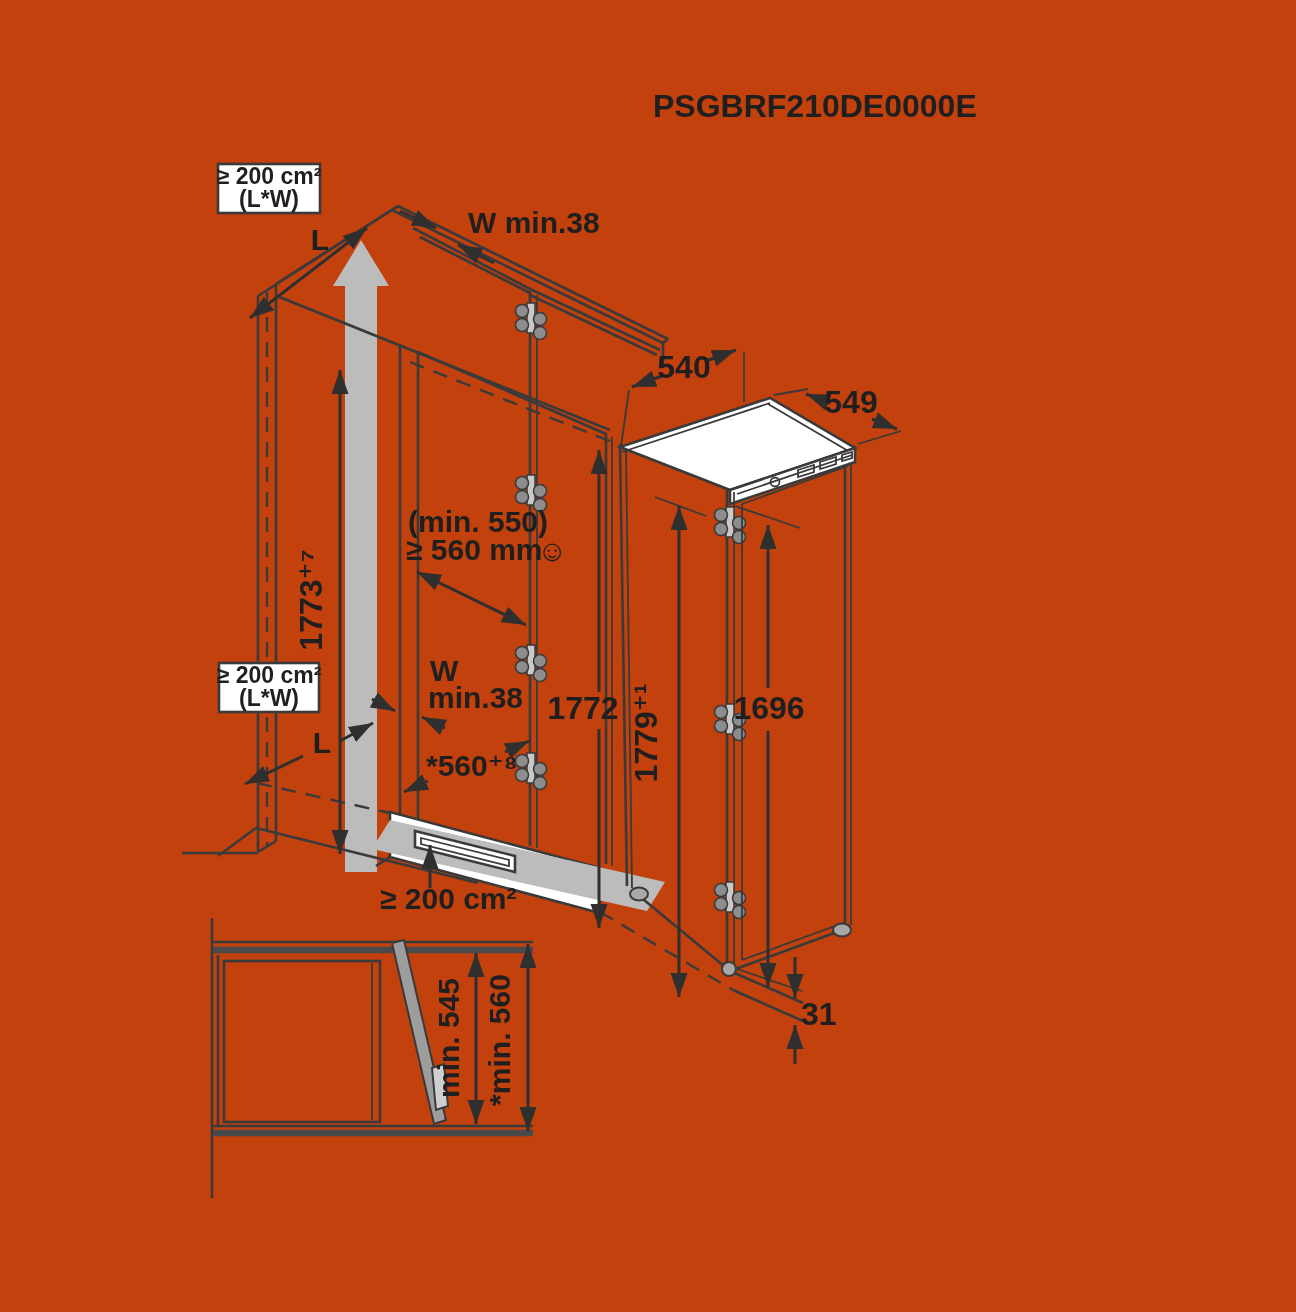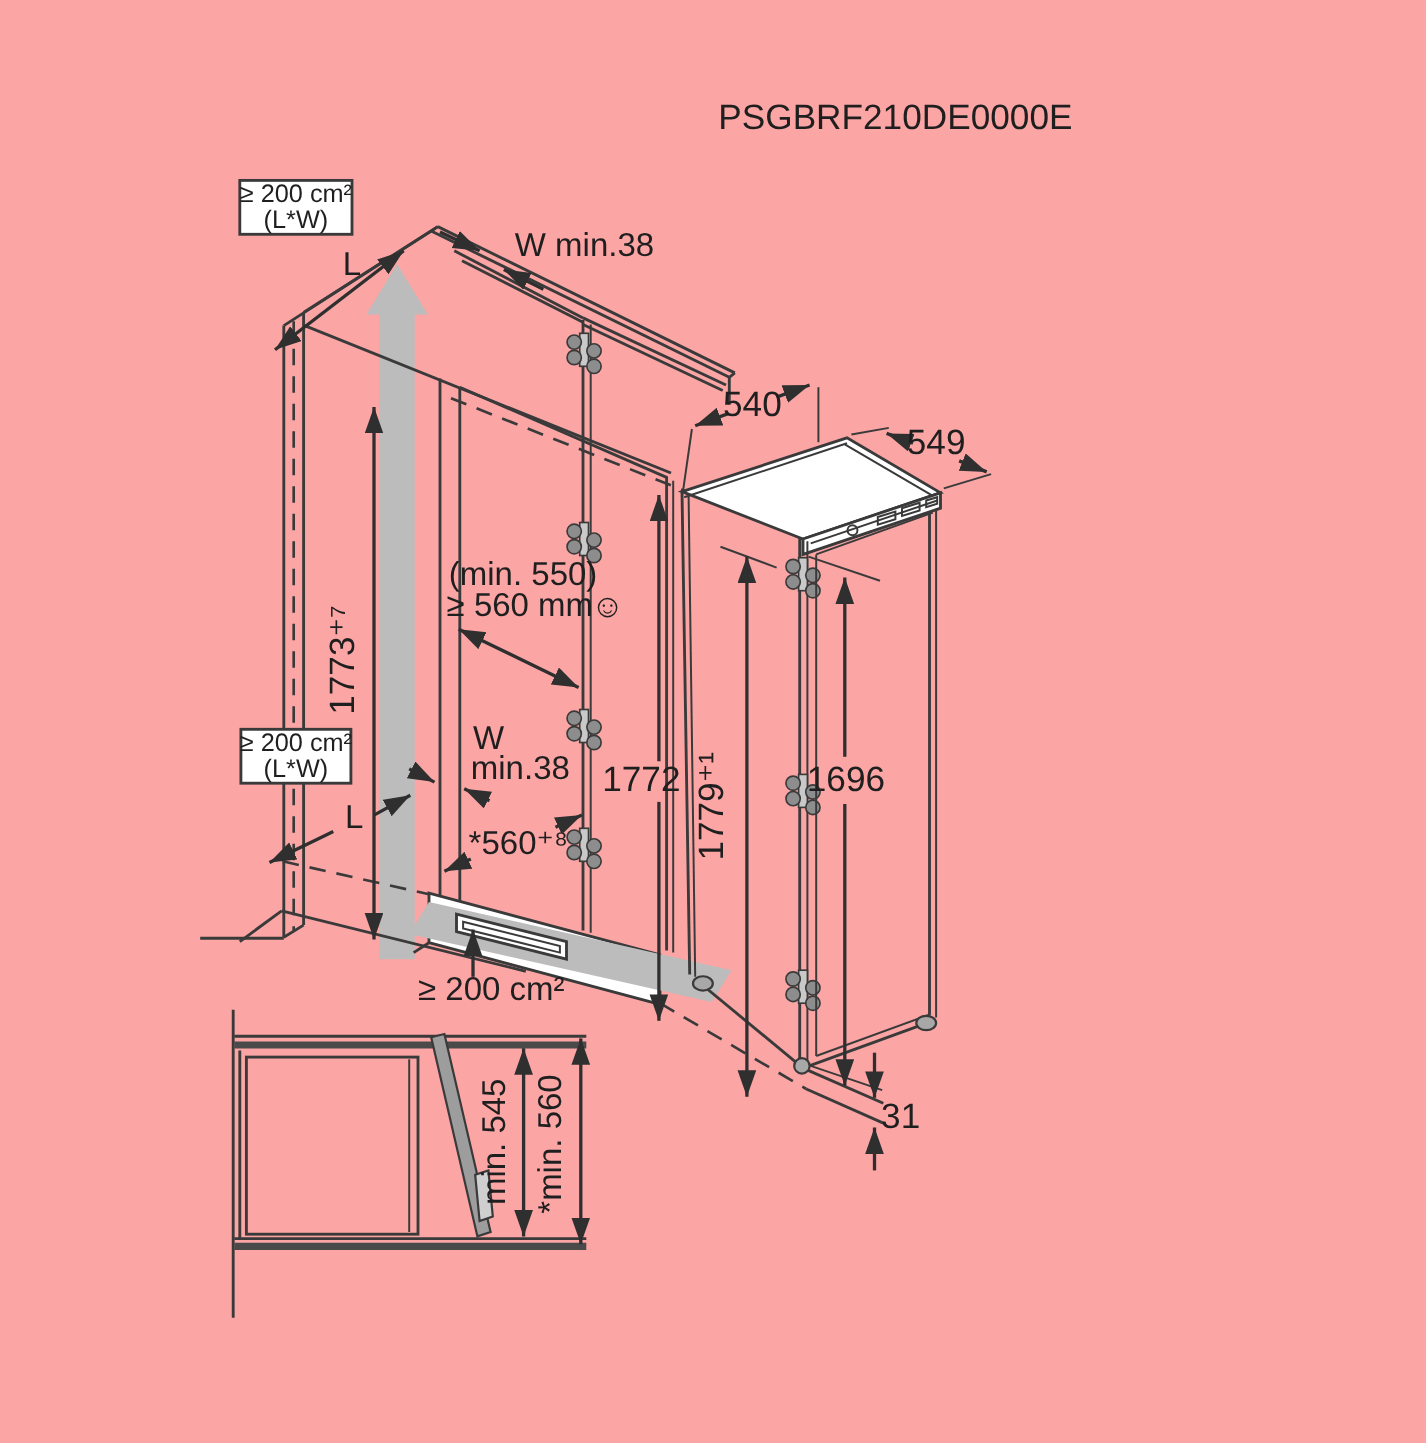--- a/index.html
+++ b/index.html
@@ -1,16 +1,16 @@
 <!DOCTYPE html>
 <html><head>
 <meta charset="utf-8">
 <style>
   html,body{margin:0;padding:0;background:#ffffff;}
-  .page{width:1296px;height:1312px;position:relative;background:#fca5a5;overflow:hidden;}
+  .page{width:1296px;height:1312px;position:relative;background:#c2410c;overflow:hidden;font-weight:bold;}
   svg{display:block;}
   text{font-family:"Liberation Sans","DejaVu Sans",sans-serif;fill:#1f1f1f;}
   .ln{stroke:#3a3a3a;stroke-width:2.6;fill:none;}
   .thin{stroke:#3a3a3a;stroke-width:1.8;fill:none;}
   .dim{stroke:#2f2f2f;stroke-width:3;fill:none;}
   .dsh{stroke:#3a3a3a;stroke-width:2.4;fill:none;stroke-dasharray:15 10;}
   .wfill{fill:#ffffff;stroke:#3a3a3a;stroke-width:2.6;}
   .gband{fill:#bcbcbc;stroke:none;}
   .thick{stroke:#4a4a4a;stroke-width:6.5;fill:none;}
   .t32{font-size:32px;}

